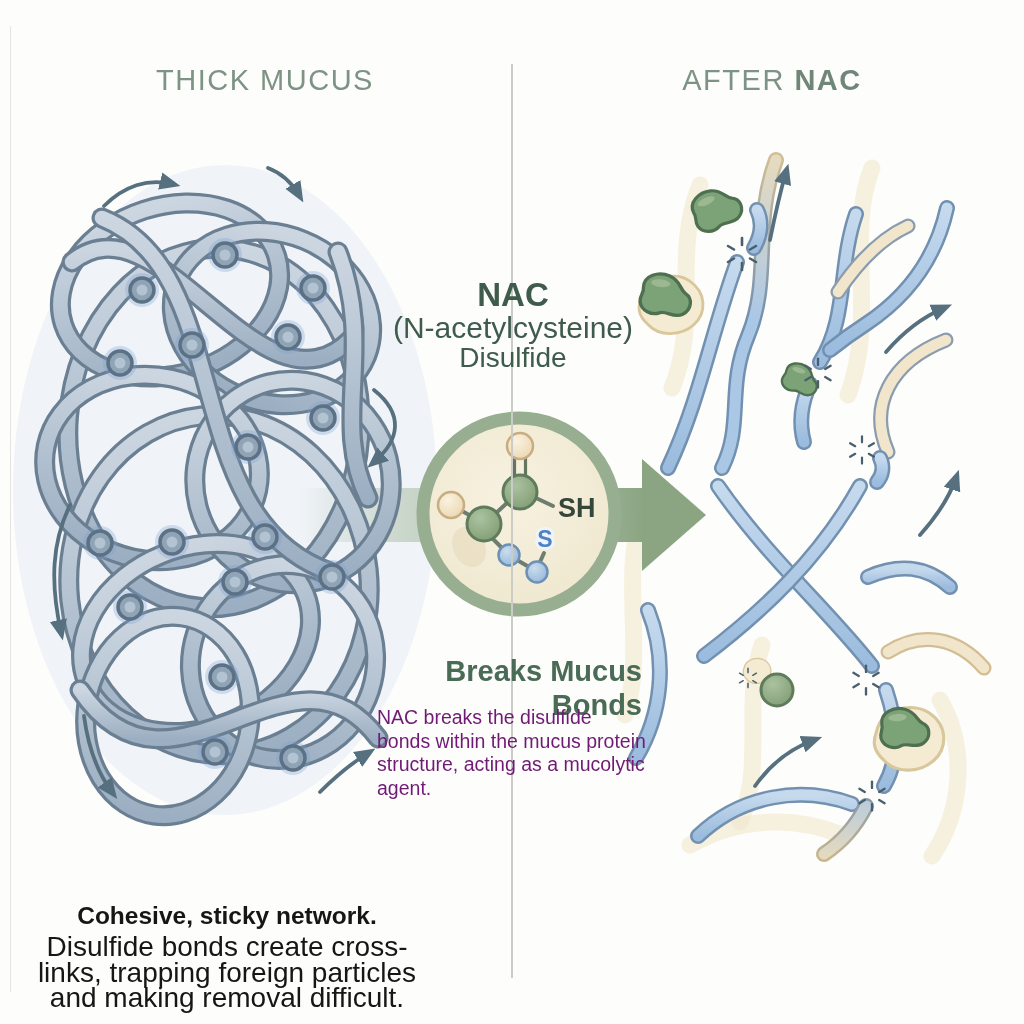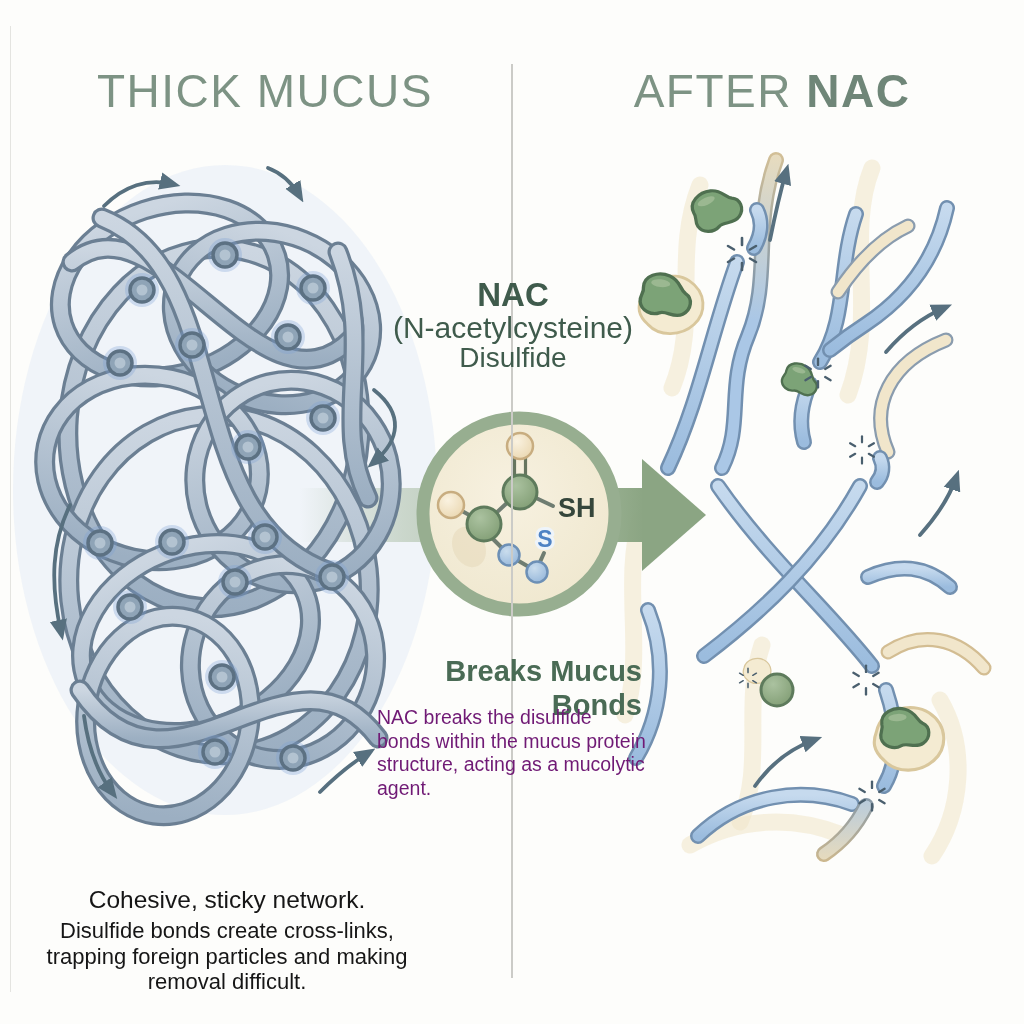--- a/index.html
+++ b/index.html
@@ -2,41 +2,41 @@
 <html><head>
 <meta charset="utf-8">
 <style>
   html,body{margin:0;padding:0;background:#e8e8e8}
   .stage{position:relative;width:1024px;height:1024px;background:#fdfdfb;overflow:hidden;
          font-family:"Liberation Sans",sans-serif}
   svg.art{position:absolute;left:0;top:0}
   .divider{position:absolute;left:511px;top:64px;width:2px;height:914px;background:#cbcbc7}
   .frame-left{position:absolute;left:10px;top:26px;width:1px;height:966px;background:#e4e4e0}
 
-  .panel-title{position:absolute;top:64px;width:400px;text-align:center;font-size:46px;
+  .panel-title{position:absolute;top:64px;width:400px;text-align:center;font-size:29px;
                letter-spacing:1.5px;color:#7d9384;white-space:nowrap}
   .panel-title.t-left{left:65px}
   .panel-title.t-right{left:572px}
   .panel-title .kw{font-weight:700;color:#6f8678}
 
   .treatment{position:absolute;left:383px;top:276px;width:260px;text-align:center;color:#3f5b4c}
   .treatment .l1{font-size:33px;font-weight:700;line-height:37px}
   .treatment .l2{font-size:30px;line-height:29px}
   .treatment .l3{font-size:28px;line-height:32px}
 
   .effect-heading{position:absolute;left:382px;top:654px;width:260px;text-align:right;
                   font-size:29px;font-weight:700;color:#4a6b55;line-height:34px}
   .effect-body{position:absolute;left:377px;top:706px;width:270px;text-align:left;
                font-size:19.5px;line-height:23.5px;color:#701a75}
 
   .caption{position:absolute;top:886px;width:380px;text-align:center;color:#161616}
   .caption.c-left{left:37px}
   .caption.c-right{left:611px}
-  .caption h3{margin:0 0 4px 0;font-size:24.5px;line-height:28px;font-weight:400}
-  .caption p{margin:0;font-size:22px;line-height:25.5px}
+  .caption h3{margin:16px 0 4px 0;font-size:24.5px;line-height:28px;font-weight:700}
+  .caption p{margin:0;font-size:28px;line-height:25.5px}
 
   
   .td{fill:none;stroke:#6b7f93;stroke-width:21;stroke-linecap:round}
   .tl{fill:none;stroke:url(#gStrand);stroke-width:14.5;stroke-linecap:round}
   .bd{fill:none;stroke:#7290b0;stroke-width:16;stroke-linecap:round}
   .bl{fill:none;stroke:url(#gBlueStrand);stroke-width:11;stroke-linecap:round}
   .fd{fill:none;stroke:url(#gFadeTopO);stroke-width:16;stroke-linecap:round}
   .fl{fill:none;stroke:url(#gFadeTop);stroke-width:11;stroke-linecap:round}
   .hd{fill:none;stroke:url(#gFadeBtmO);stroke-width:16;stroke-linecap:round}
   .hl{fill:none;stroke:url(#gFadeBtm);stroke-width:11;stroke-linecap:round}

